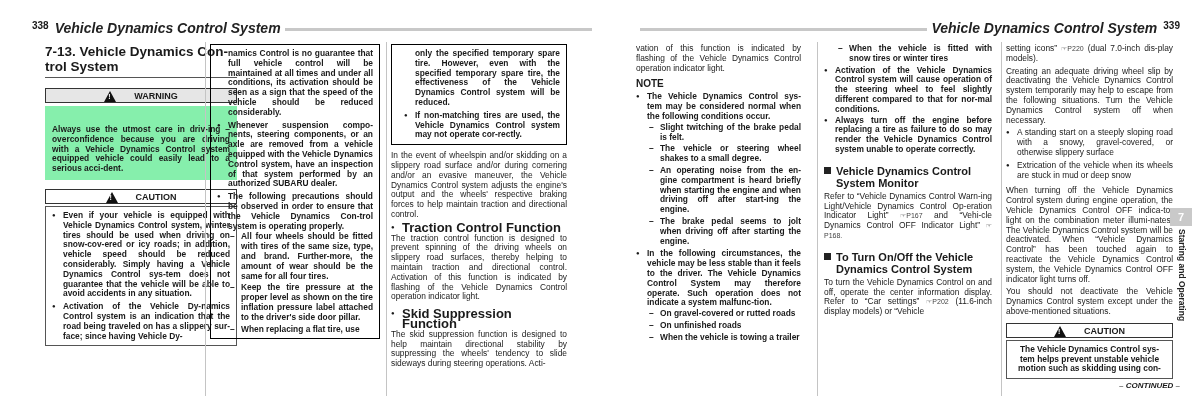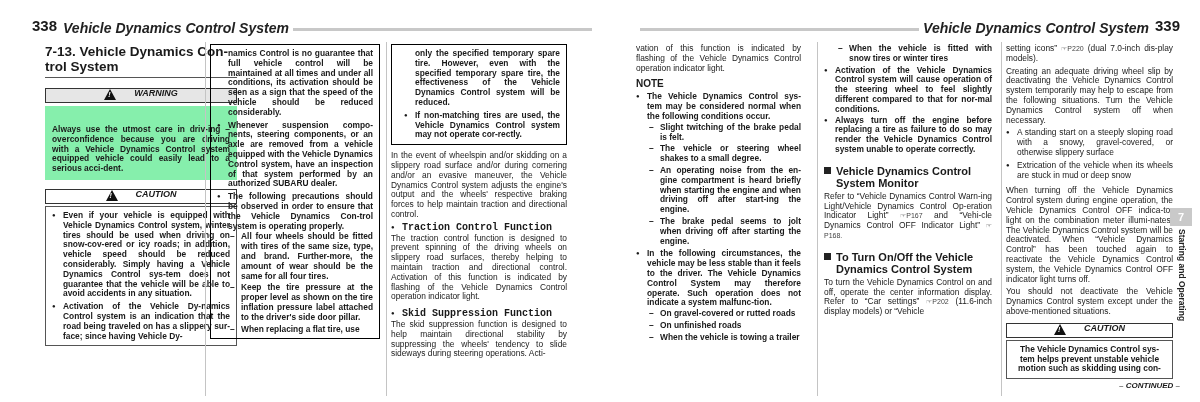--- a/index.html
+++ b/index.html
@@ -7,56 +7,56 @@
   body { font-family: "Liberation Sans", sans-serif; color: #1a1a1a; position: relative; }
 
   .page { position: absolute; top: 0; height: 402px; }
   .page-left { left: 0; width: 600px; }
   .page-right { left: 600px; width: 600px; }
 
   
   .hdr { position: absolute; top: 18px; height: 16px; display: flex; align-items: flex-end; }
   .hdr-left { left: 32px; width: 560px; }
   .hdr-right { left: 40px; width: 540px; justify-content: flex-end; }
-  .pg-num { font-weight: bold; font-size: 15px; line-height: 16px; color: #1a1a1a; }
+  .pg-num { font-weight: bold; font-size: 10px; line-height: 16px; color: #1a1a1a; }
   .hdr-title { font-style: italic; font-weight: bold; font-size: 14px; line-height: 12px; color: #222; white-space: nowrap; }
   .hdr-left .hdr-title { margin-left: 6px; }
   .hdr-right .hdr-title { margin-right: 6px; }
   .hdr-rule { flex: 1; height: 3px; background: #c8c8c8; margin-bottom: 3px; }
   .hdr-left .hdr-rule { margin-left: 4px; }
   .hdr-right .hdr-rule { margin-right: 4px; }
 
   
   .col { position: absolute; top: 44px; font-size: 8.4px; line-height: 9.8px; }
   .vline { position: absolute; top: 42px; width: 1px; background: #c4c4c4; }
 
   .bold { font-weight: bold; }
   .justify { text-align: justify; }
 
   .section-title { font-size: 13.5px; line-height: 15px; font-weight: bold; padding-bottom: 3px; border-bottom: 1px solid #555; margin-bottom: 10px; }
 
-  .alert-head { border: 1px solid #333; height: 15px; display: flex; align-items: flex-start; justify-content: center; font-weight: bold; font-size: 9px; gap: 18px; font-style: italic; }
+  .alert-head { border: 1px solid #333; height: 15px; display: flex; align-items: flex-end; justify-content: center; font-weight: bold; font-size: 9px; gap: 18px; }
   .alert-head.warning { background: #e6e6e6; }
   .alert-head.caution { background: #ffffff; }
   .tri { width: 0; height: 0; border-left: 6px solid transparent; border-right: 6px solid transparent; border-bottom: 11px solid #111; position: relative; }
   .tri::after { content: "!"; position: absolute; left: -2px; top: 2px; color: #fff; font-size: 7px; font-weight: bold; line-height: 8px; }
 
   .warn-body { background: #86efac; margin-top: 3px; padding: 19px 7px 6px 7px; font-weight: bold; text-align: justify; }
   .caution-body { border: 1px solid #555; margin-top: 2px; padding: 4px 6px 4px 6px; font-weight: bold; text-align: justify; }
   .box { border: 1px solid #000000; padding: 4px 6px 4px 6px; font-weight: bold; text-align: justify; }
 
   ul.bul { list-style: none; }
   ul.bul > li { position: relative; padding-left: 11px; margin-bottom: 3px; }
   ul.bul > li::before { content: "\25CF"; position: absolute; left: 0; top: 0; font-size: 6px; }
   ul.dash { list-style: none; margin-top: 1px; }
   ul.dash > li { position: relative; padding-left: 13px; margin-bottom: 2px; }
   ul.dash > li::before { content: "\2013"; position: absolute; left: 2px; top: 0; }
   .contd { padding-left: 11px; }
 
-  .sub-head { font-weight: bold; font-size: 10px; margin-top: 3px; position: relative; padding-left: 11px; font-family: Liberation Mono, monospace; }
+  .sub-head { font-weight: bold; font-size: 13px; margin-top: 3px; position: relative; padding-left: 11px; }
   .sub-head::before { content: "\25CF"; position: absolute; left: 0; top: 0; font-size: 6px; }
 
   .note-title { font-weight: bold; font-size: 10px; line-height: 13px; margin: 4px 0 2px 0; }
 
   .sec-h { display: flex; font-weight: bold; font-size: 11px; line-height: 12px; margin: 6px 0 3px 0; }
   .sq { flex: 0 0 7px; width: 7px; height: 7px; background: #222; margin: 2px 5px 0 0; }
 
   .ref { font-size: 7px; color: #444; }
 
   .p { margin-bottom: 3px; }

